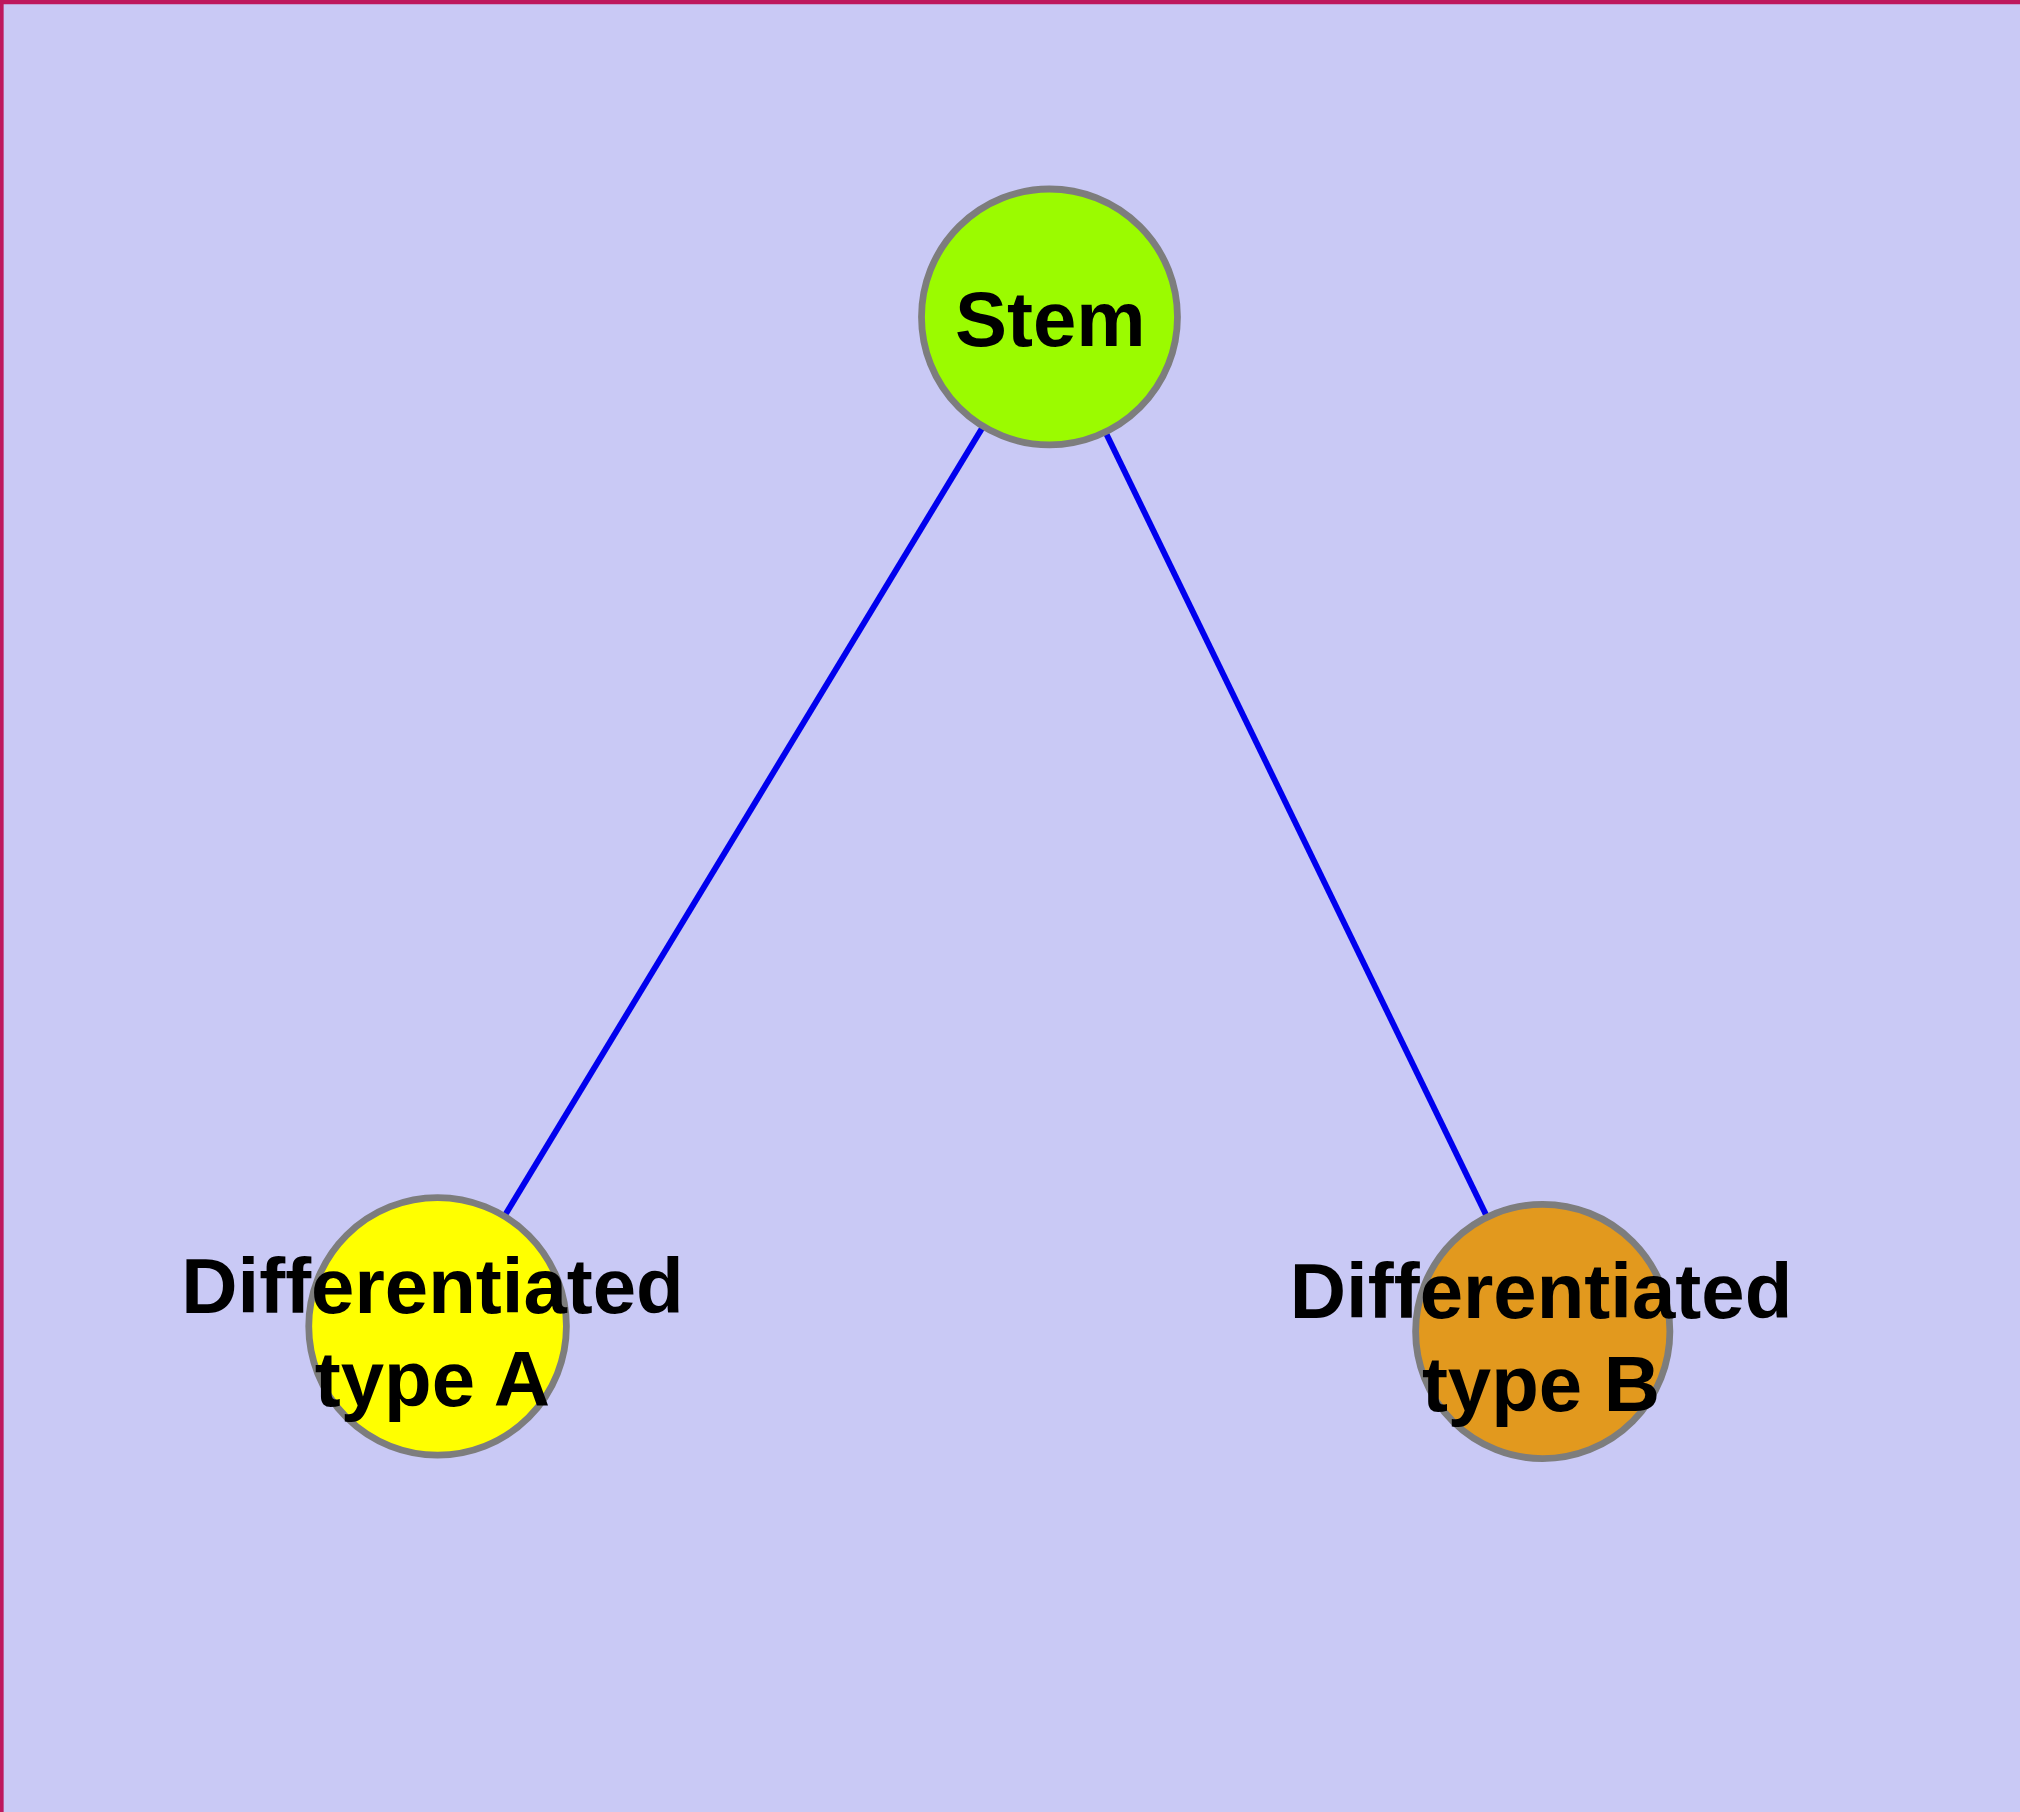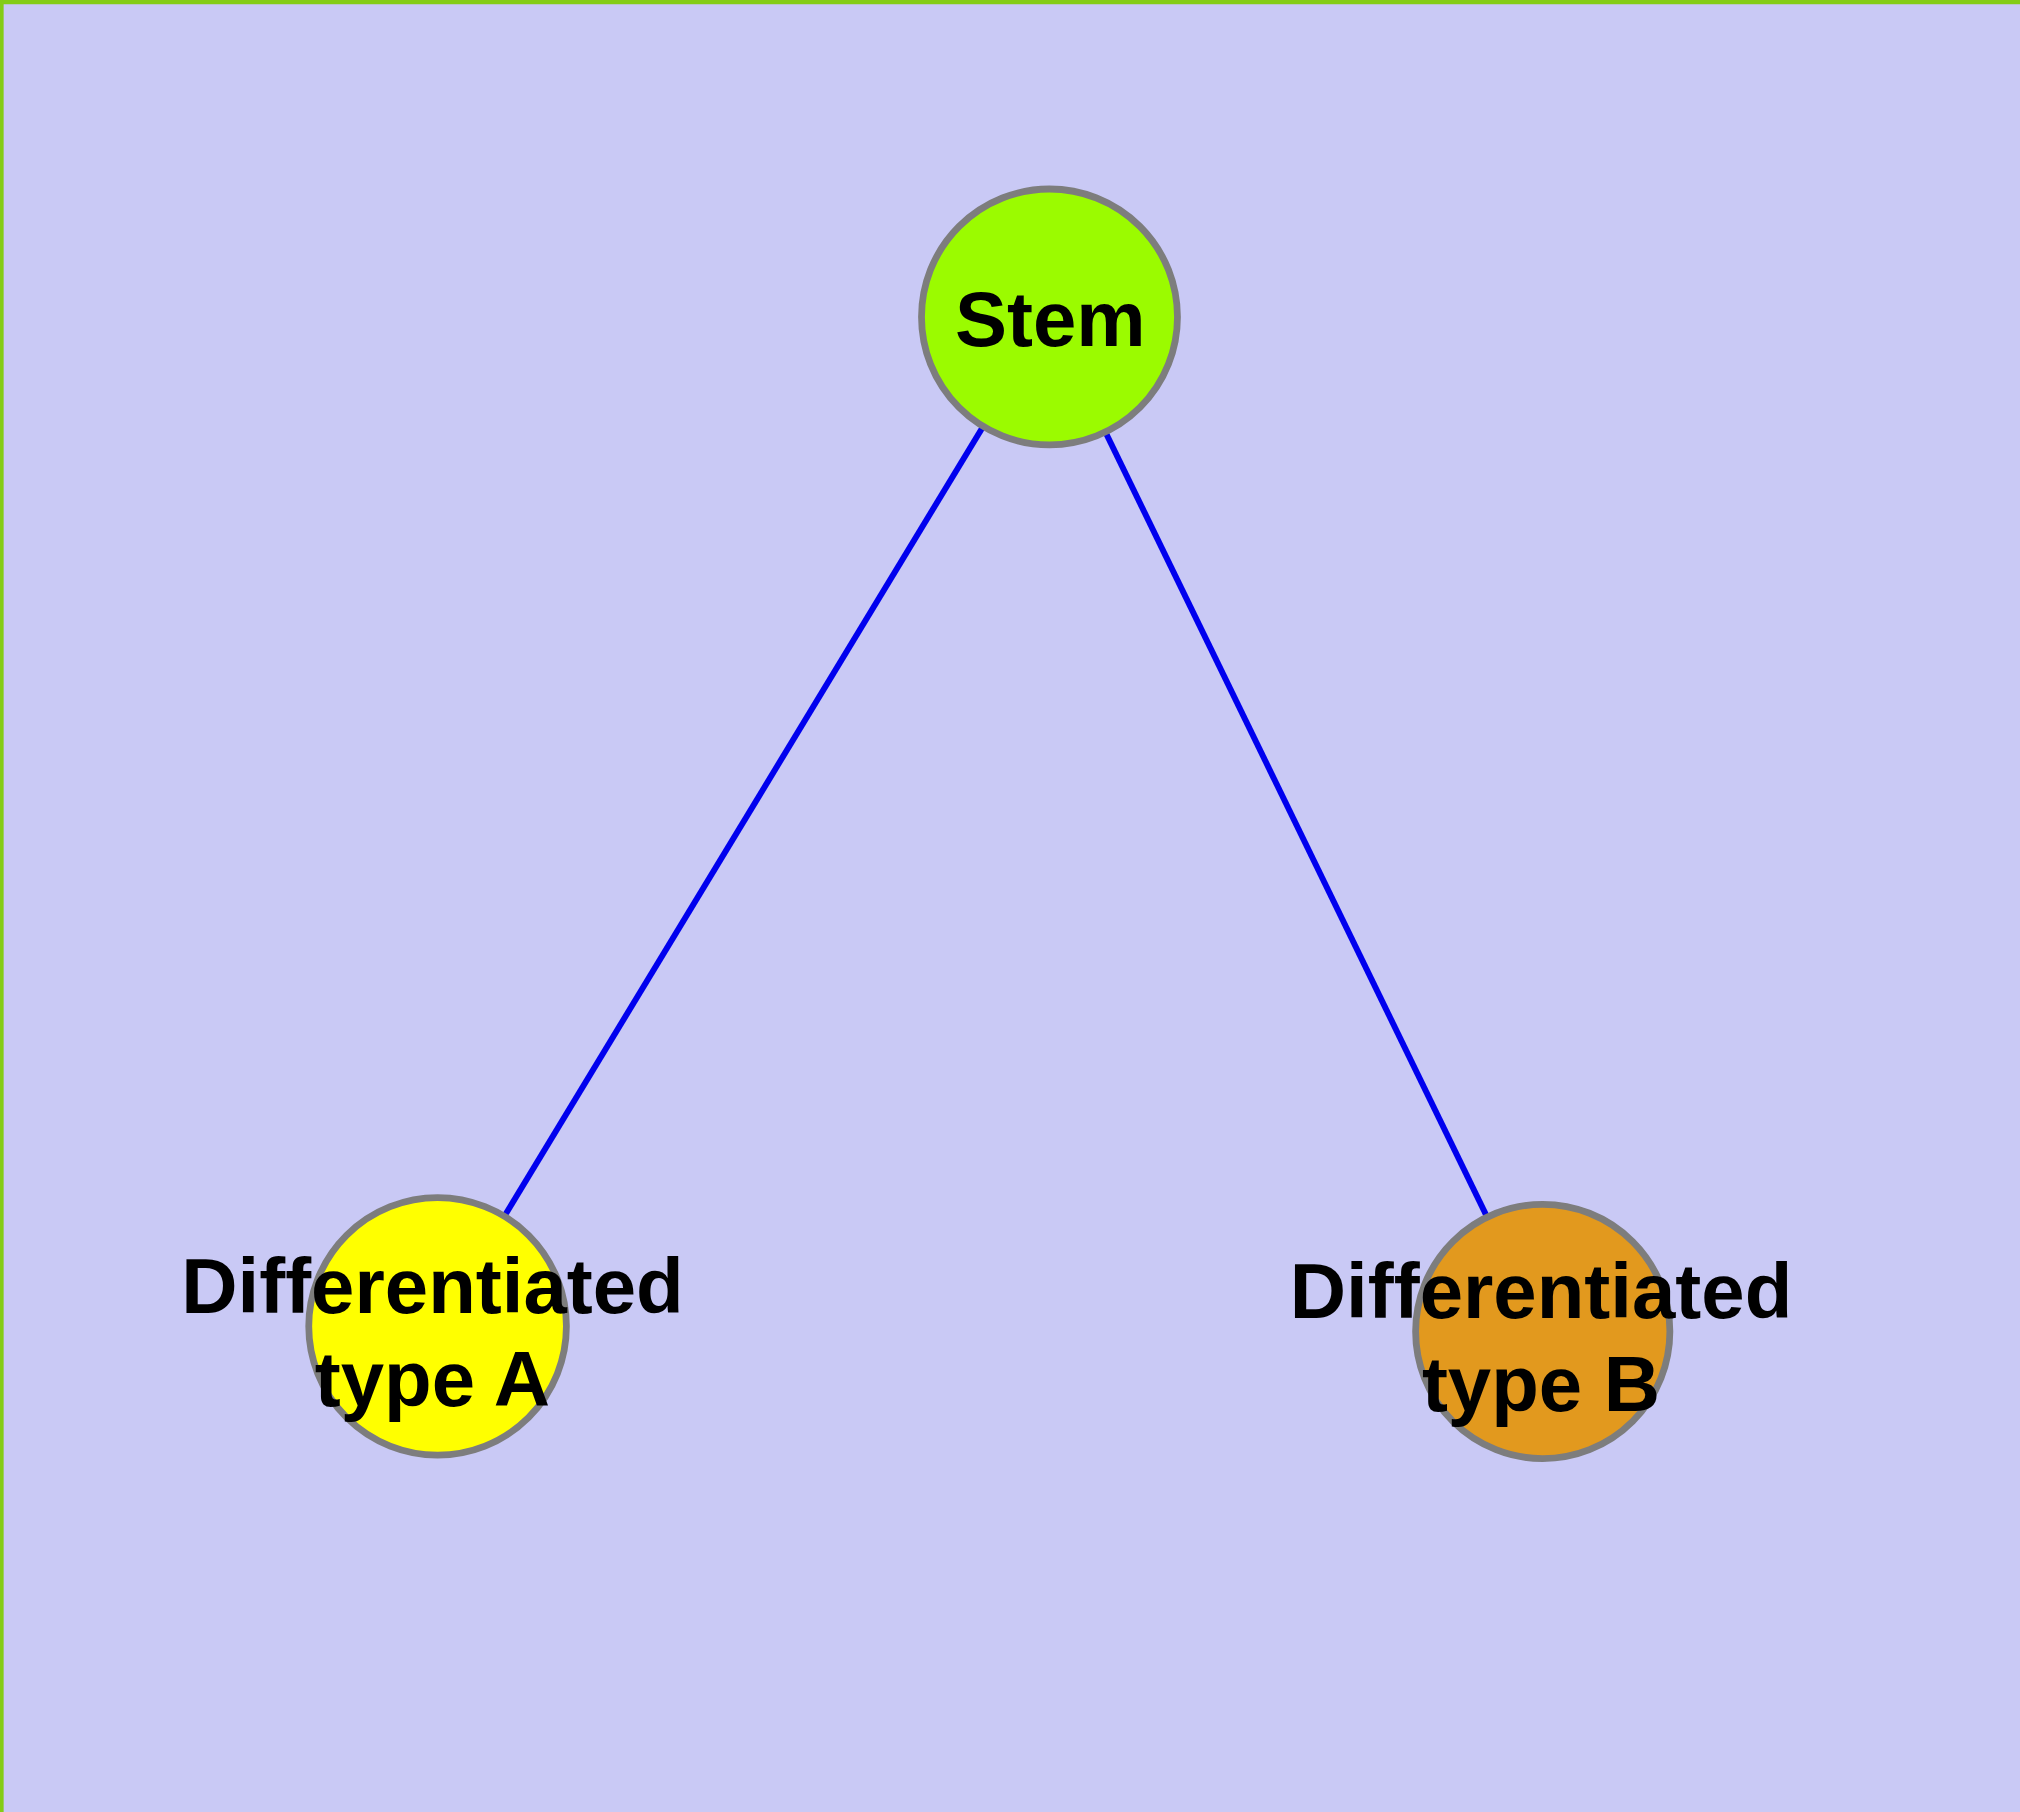--- a/index.html
+++ b/index.html
@@ -4,21 +4,21 @@
 <style>
   html, body {
     margin: 0;
     padding: 0;
     background: #ffffff;
   }
   .canvas {
     position: relative;
     width: 2021px;
     height: 1812px;
-    background: #84cc16;
+    background: #be185d;
     overflow: hidden;
   }
   .diagram-svg {
     display: block;
     width: 2021px;
     height: 1812px;
   }
   .node-circle {
     stroke-width: 8px;
   }

